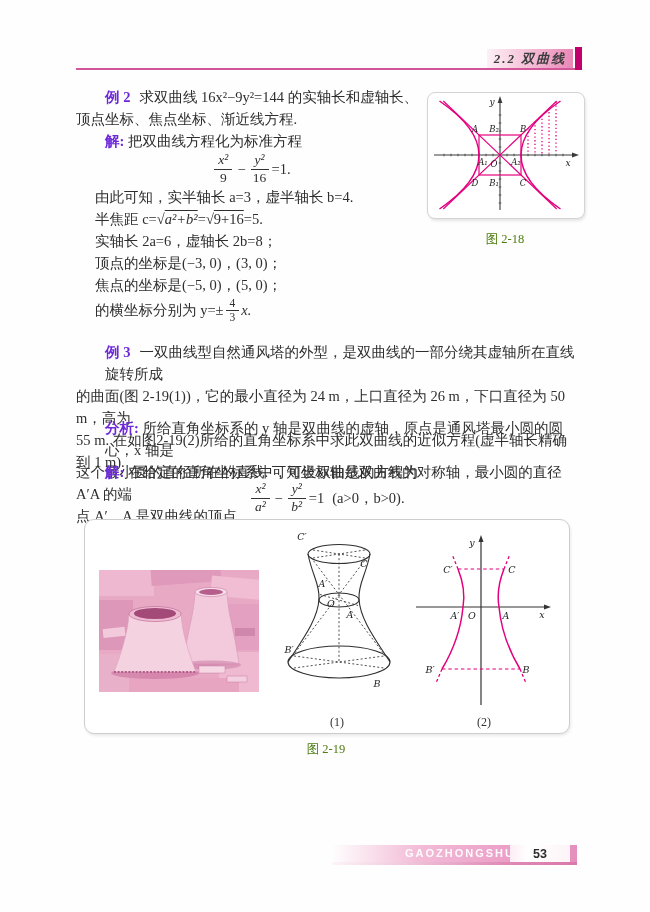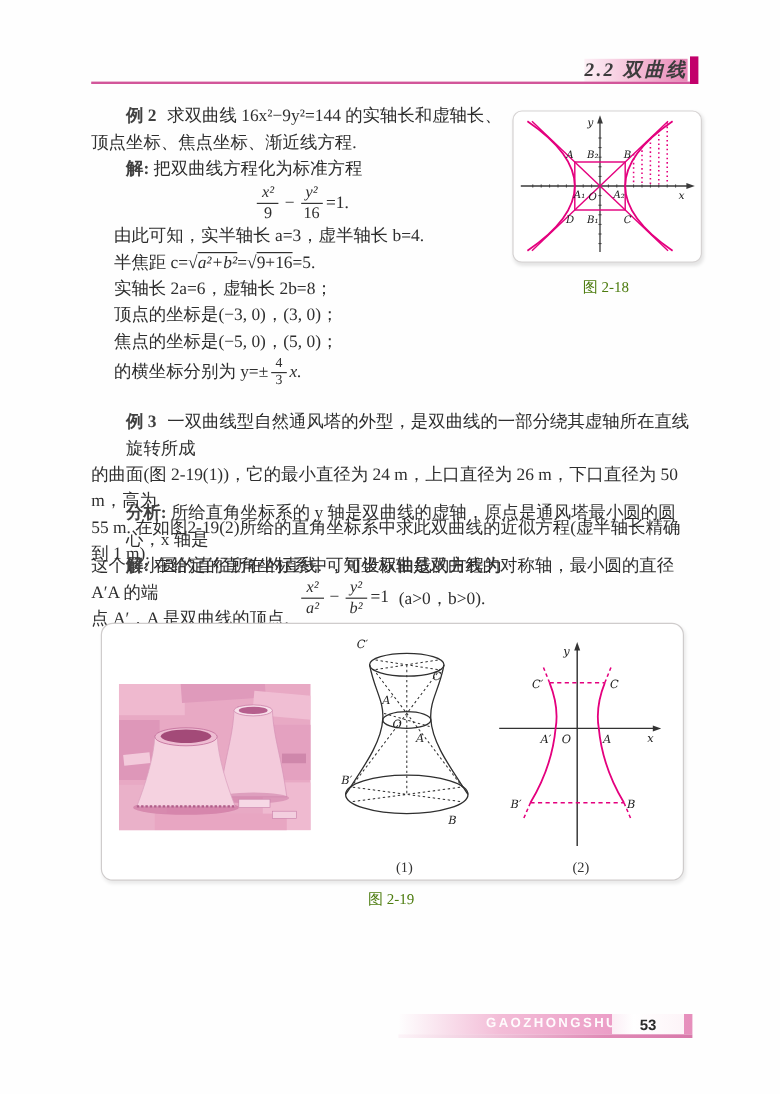--- a/index.html
+++ b/index.html
@@ -6,30 +6,30 @@
   .page{
     position:relative; width:650px; height:912px; background:#fefefe;
     font-family:"Liberation Serif","DejaVu Serif",serif;
     color:#2e2e2e; font-size:14.5px; overflow:hidden;
   }
   
   .header-tab{
     position:absolute; left:487px; top:49px; width:86px; height:19px;
     background:linear-gradient(90deg,#fdf0f6 0%,#f5c3da 45%,#e987b7 100%);
     display:flex; align-items:center; justify-content:center;
-    font-size:16px; font-weight:bold; font-style:italic; letter-spacing:2px; color:#3c3c3c;
+    font-size:13px; font-weight:bold; font-style:italic; letter-spacing:2px; color:#3c3c3c;
   }
   .header-block{position:absolute; left:575px; top:47px; width:7px; height:23px; background:#c2006b;}
   .header-rule{position:absolute; left:76px; top:68px; width:499px; height:2px; background:#d2569a;}
   
   .tline{line-height:22px; white-space:nowrap;}
   .tline3{line-height:22px;}
   .indent{padding-left:29px;}
   .indent-s{padding-left:19px;}
-  .lbl{color:#404040; font-weight:bold;}
+  .lbl{color:#6d28d9; font-weight:bold;}
   .gap{display:inline-block; width:9px;}
   
   .eq{display:flex; align-items:center; justify-content:center; font-size:14.5px;}
   .frac{display:inline-block; text-align:center; vertical-align:middle; font-size:13.5px; line-height:1.05; margin:0 3px;}
   .frac .num{display:block; padding:0 4px 1px; border-bottom:1.2px solid #333;}
   .frac .den{display:block; padding-top:1px;}
   .frac-s{font-size:11.5px; line-height:1; vertical-align:-6px; margin:0 2px;}
   .it{font-style:italic;}
   .rad{text-decoration:overline;}
   .op{margin:0 2px;}

